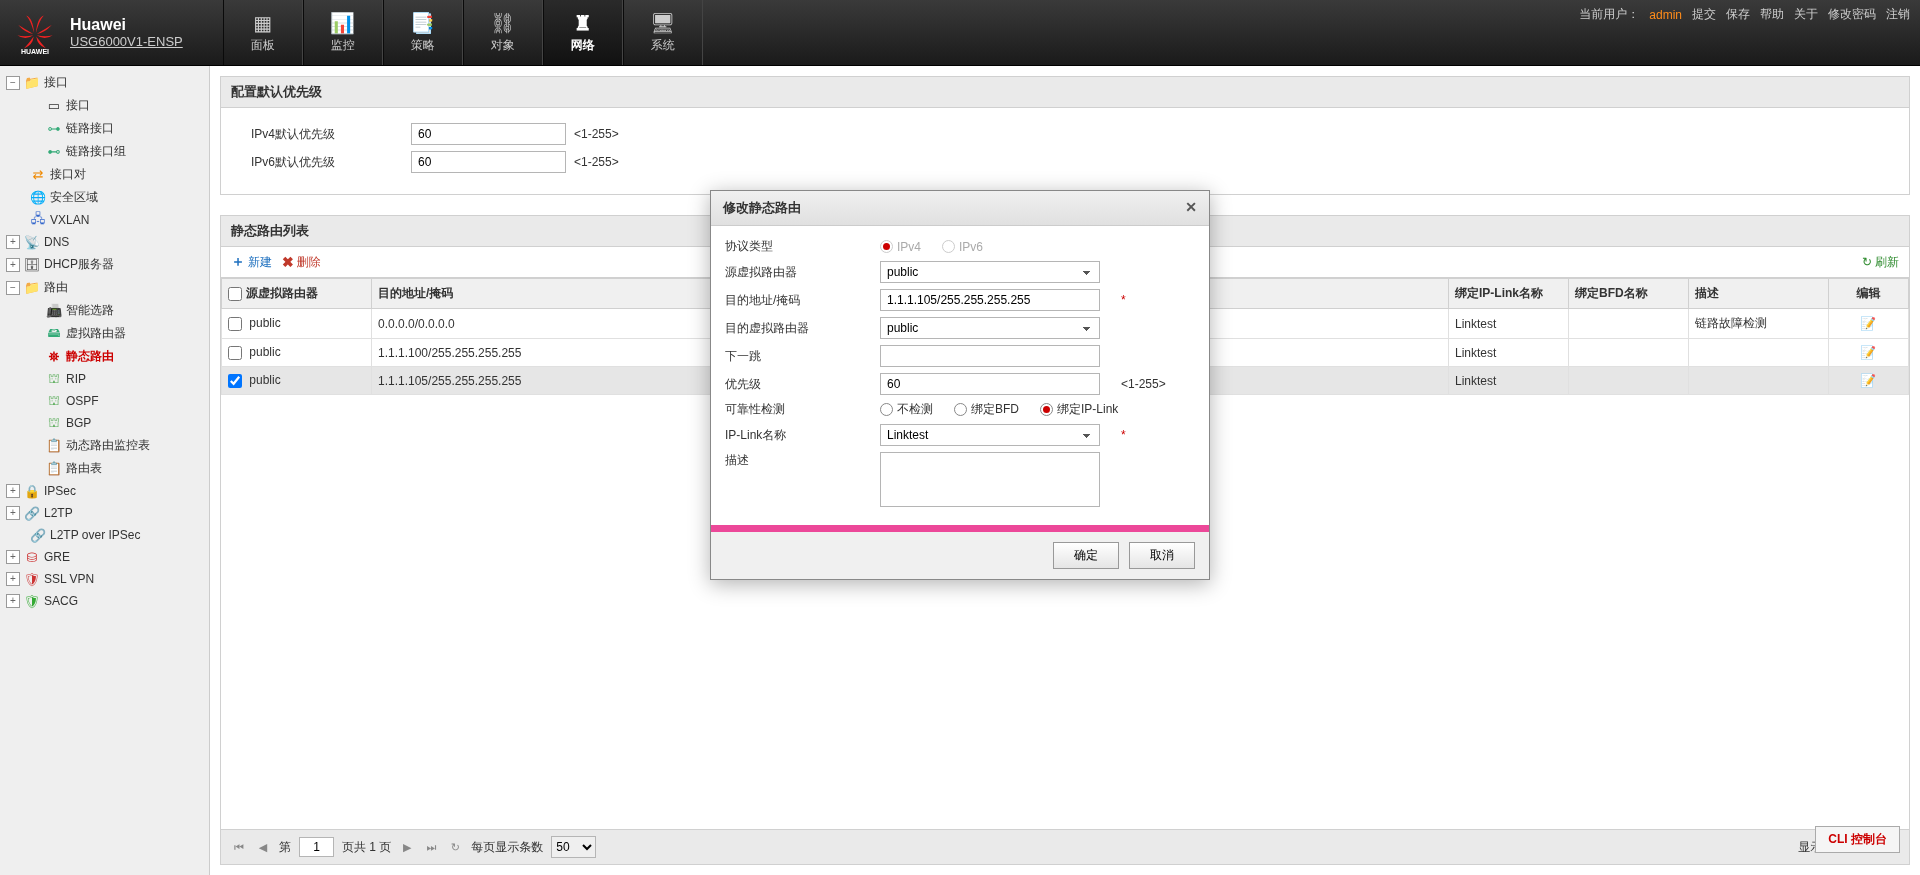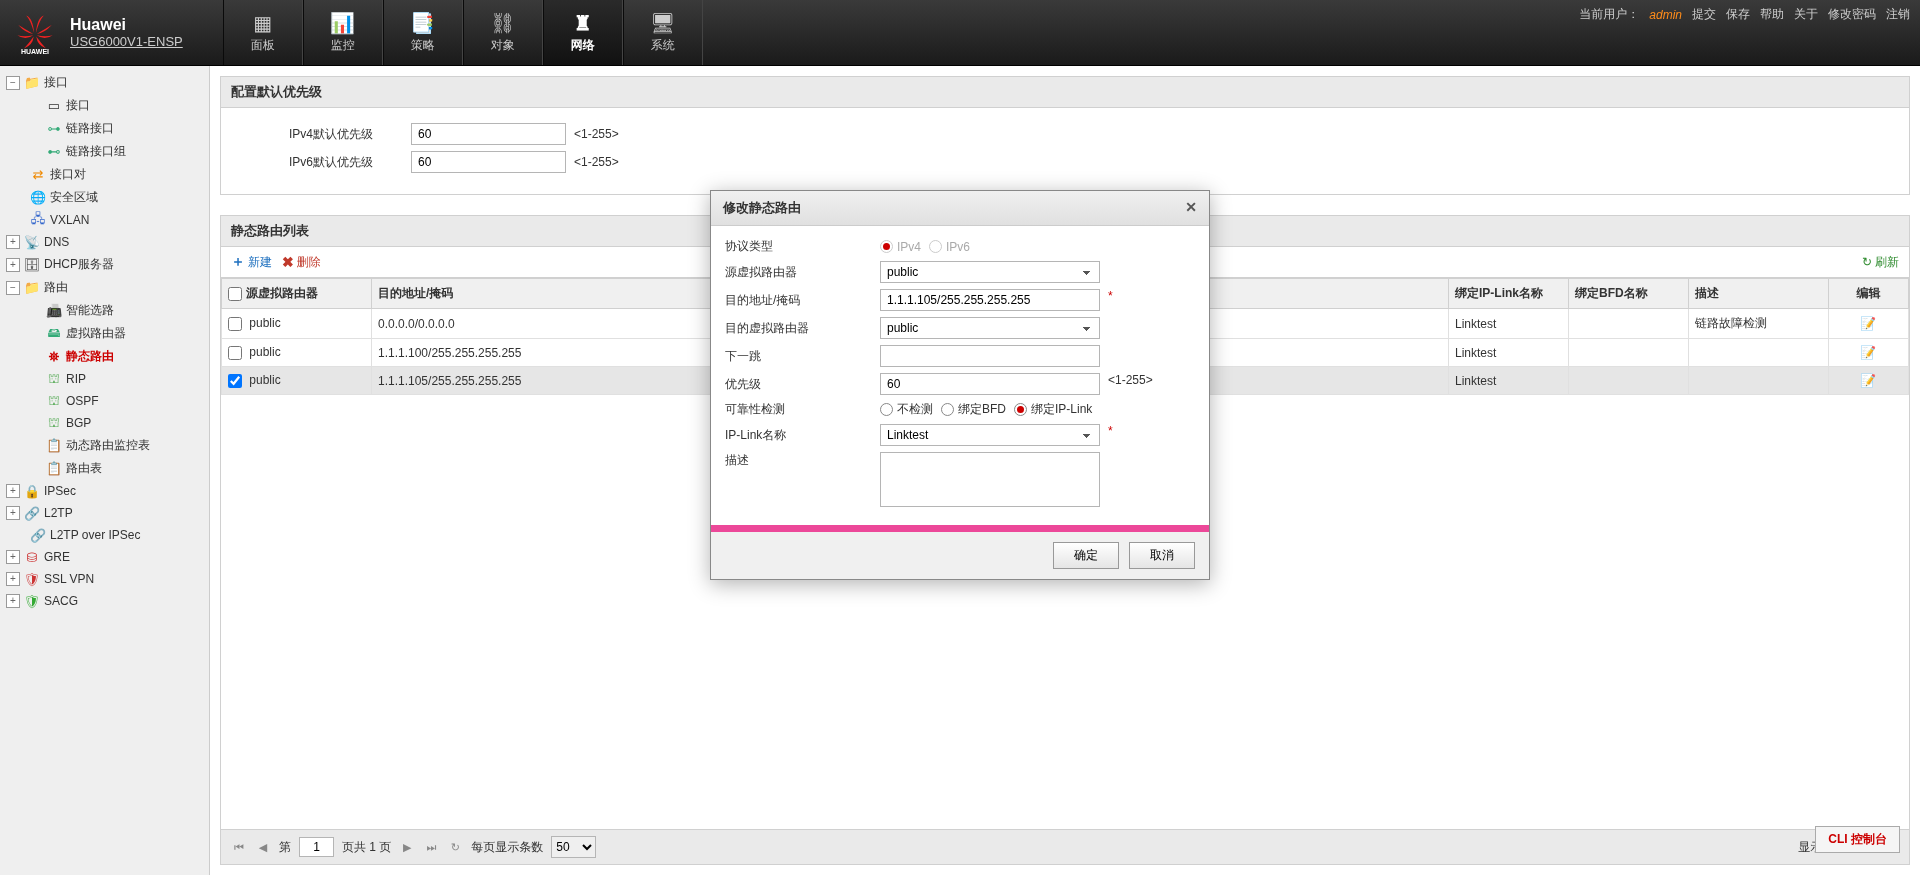--- a/index.html
+++ b/index.html
@@ -10,36 +10,36 @@
 .brand { color: #fff; display: flex; flex-direction: column; justify-content: center; padding-right: 40px; }
 .brand-title { font-size: 16px; font-weight: bold; }
 .brand-sub { font-size: 13px; color: #ccc; text-decoration: underline; }
 .topnav { display: flex; height: 100%; }
 .topnav-item { width: 80px; display: flex; flex-direction: column; align-items: center; justify-content: center; color: #ccc; cursor: pointer; border-left: 1px solid #0a0a0a; border-right: 1px solid #444; }
 .topnav-item.active { background: linear-gradient(to bottom, #2a2a2a, #111); color: #fff; font-weight: bold; }
 .topnav-item .icon { width: 24px; height: 24px; margin-bottom: 2px; display: flex; align-items: center; justify-content: center; font-size: 20px; }
 .topnav-item .label { font-size: 12px; }
 .header-right { position: absolute; right: 10px; top: 6px; color: #ccc; font-size: 12px; display: flex; gap: 10px; align-items: center; }
 .header-right a { color: #ccc; text-decoration: none; cursor: pointer; }
-.header-right .user { color: #ff8c1a; font-style: italic; }
+.header-right .user { color: #ff8c1a; }
 .container { display: flex; height: calc(100vh - 66px); }
 .sidebar { width: 210px; background: #efefef; border-right: 1px solid #ccc; overflow-y: auto; padding: 5px 0; }
 .tree-item { display: flex; align-items: center; padding: 3px 6px; cursor: pointer; font-size: 12px; color: #333; }
 .tree-item.level-0 { padding-left: 6px; }
 .tree-item.level-1 { padding-left: 30px; }
 .tree-item.level-2 { padding-left: 46px; }
 .tree-item.active { font-weight: bold; color: #c00; }
 .tree-toggle { width: 14px; height: 14px; border: 1px solid #999; background: #fff; display: inline-flex; align-items: center; justify-content: center; font-size: 10px; line-height: 1; margin-right: 4px; color: #666; cursor: pointer; }
 .tree-icon { width: 16px; height: 16px; display: inline-flex; align-items: center; justify-content: center; margin-right: 4px; font-size: 13px; }
 .main { flex: 1; display: flex; flex-direction: column; background: #fff; overflow: hidden; }
 .panel { margin: 10px; border: 1px solid #d0d0d0; }
 .panel-header { background: #eaeaea; padding: 6px 10px; font-weight: bold; font-size: 13px; border-bottom: 1px solid #d0d0d0; color: #333; }
 .panel-body { padding: 15px 30px; }
 .form-row { display: flex; align-items: center; margin-bottom: 6px; }
-.form-row label { width: 160px; font-size: 12px; text-align: center; }
+.form-row label { width: 160px; font-size: 12px; }
 .form-row input[type=text] { width: 155px; height: 22px; border: 1px solid #b5b5b5; padding: 0 6px; font-size: 12px; }
 .form-row .hint { margin-left: 8px; color: #333; font-size: 12px; }
 .toolbar { padding: 6px 10px; display: flex; gap: 10px; border-bottom: 1px solid #d0d0d0; }
 .tool-btn { display: flex; align-items: center; gap: 3px; cursor: pointer; }
 .tool-btn.add { color: #1e70bf; }
 .tool-btn.del { color: #c0392b; }
 .tool-btn .ticon { font-size: 14px; font-weight: bold; }
 .refresh { margin-left: auto; color: #2e8b2e; display: flex; align-items: center; gap: 3px; cursor: pointer; }
 .table { width: 100%; border-collapse: collapse; }
 .table th { background: #f0f0f0; border: 1px solid #d0d0d0; padding: 6px; text-align: left; font-size: 12px; font-weight: bold; }
@@ -54,21 +54,21 @@
 .pager-right { margin-left: auto; }
 .footer-bar { position: fixed; bottom: 22px; right: 20px; margin-top: 20px; }
 .cli-btn { background: #f5f5f5; border: 1px solid #aaa; padding: 4px 12px; color: #c00; font-size: 12px; cursor: pointer; font-weight: bold; }
 .modal-mask { position: fixed; inset: 0; display: flex; align-items: flex-start; justify-content: center; padding-top: 190px; pointer-events: none; }
 .modal { width: 500px; background: #f7f7f7; border: 1px solid #888; box-shadow: 0 4px 20px rgba(0,0,0,0.3); pointer-events: auto; }
 .modal-header { background: linear-gradient(to bottom, #f0f0f0, #e0e0e0); padding: 8px 12px; font-weight: bold; font-size: 13px; display: flex; justify-content: space-between; border-bottom: 1px solid #ccc; }
 .modal-close { cursor: pointer; color: #555; font-size: 14px; }
 .modal-body { padding: 12px 14px; background: #fff; }
 .m-row { display: flex; align-items: center; margin-bottom: 6px; }
 .m-row .m-label { width: 155px; font-size: 12px; }
-.m-row .m-field { flex: 1; display: flex; align-items: flex-start; gap: 8px; }
+.m-row .m-field { flex: 1; display: flex; align-items: center; gap: 21px; }
 .m-input, .m-select { width: 220px; height: 22px; border: 1px solid #b5b5b5; padding: 0 6px; font-size: 12px; background: #fff; }
 .m-textarea { width: 220px; height: 55px; border: 1px solid #b5b5b5; padding: 4px 6px; font-size: 12px; resize: none; }
 .req { color: #c00; }
 .radio-group { display: flex; gap: 20px; align-items: center; }
 .radio-item { display: flex; align-items: center; gap: 4px; font-size: 12px; }
 .radio { width: 13px; height: 13px; border: 1px solid #888; border-radius: 50%; display: inline-flex; align-items: center; justify-content: center; }
 .radio.checked::after { content: ''; width: 7px; height: 7px; background: #c00; border-radius: 50%; }
 .radio.disabled { border-color: #ccc; }
 .radio-item.disabled { color: #aaa; }
 .modal-footer { padding: 10px 14px; display: flex; justify-content: flex-end; gap: 10px; background: #f0f0f0; border-top: 7px solid #ec4899; }

